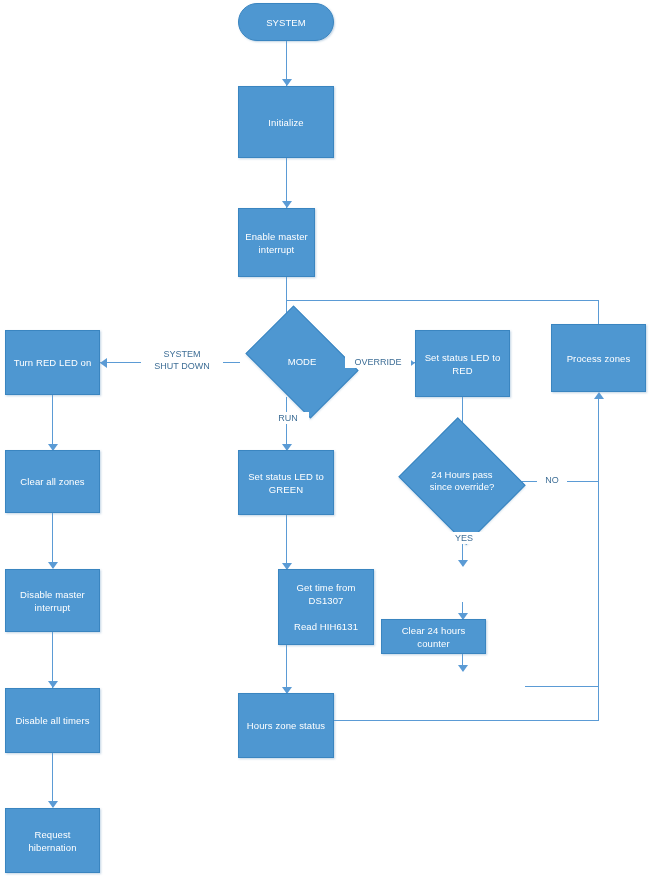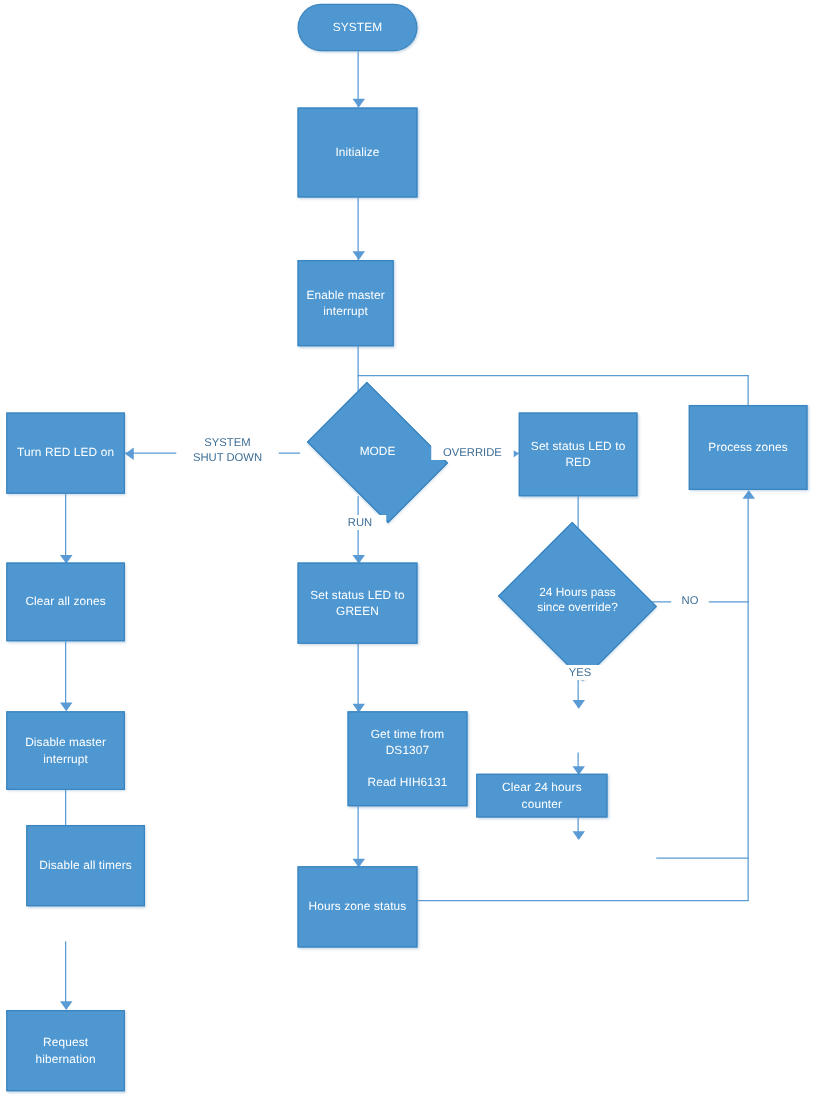--- a/index.html
+++ b/index.html
@@ -123,21 +123,21 @@
 
   <div class="node proc" style="left:5px;top:330px;width:95px;height:65px;">
     <span class="txt">Turn RED LED on</span>
   </div>
 
   <div class="node proc" style="left:5px;top:569px;width:95px;height:63px;">
     <span class="txt">Disable master
 interrupt</span>
   </div>
 
-  <div class="node proc" style="left:5px;top:660px;width:95px;height:65px;margin-left:16px;">
+  <div class="node proc" style="left:5px;top:688px;width:95px;height:65px;">
     <span class="txt">Disable all timers</span>
   </div>
 
   <div class="node proc" style="left:5px;top:808px;width:95px;height:65px;">
     <span class="txt">Request hibernation</span>
   </div>
 
   <div class="node proc" style="left:238px;top:450px;width:96px;height:65px;">
     <span class="txt">Set status LED to
 GREEN</span>

